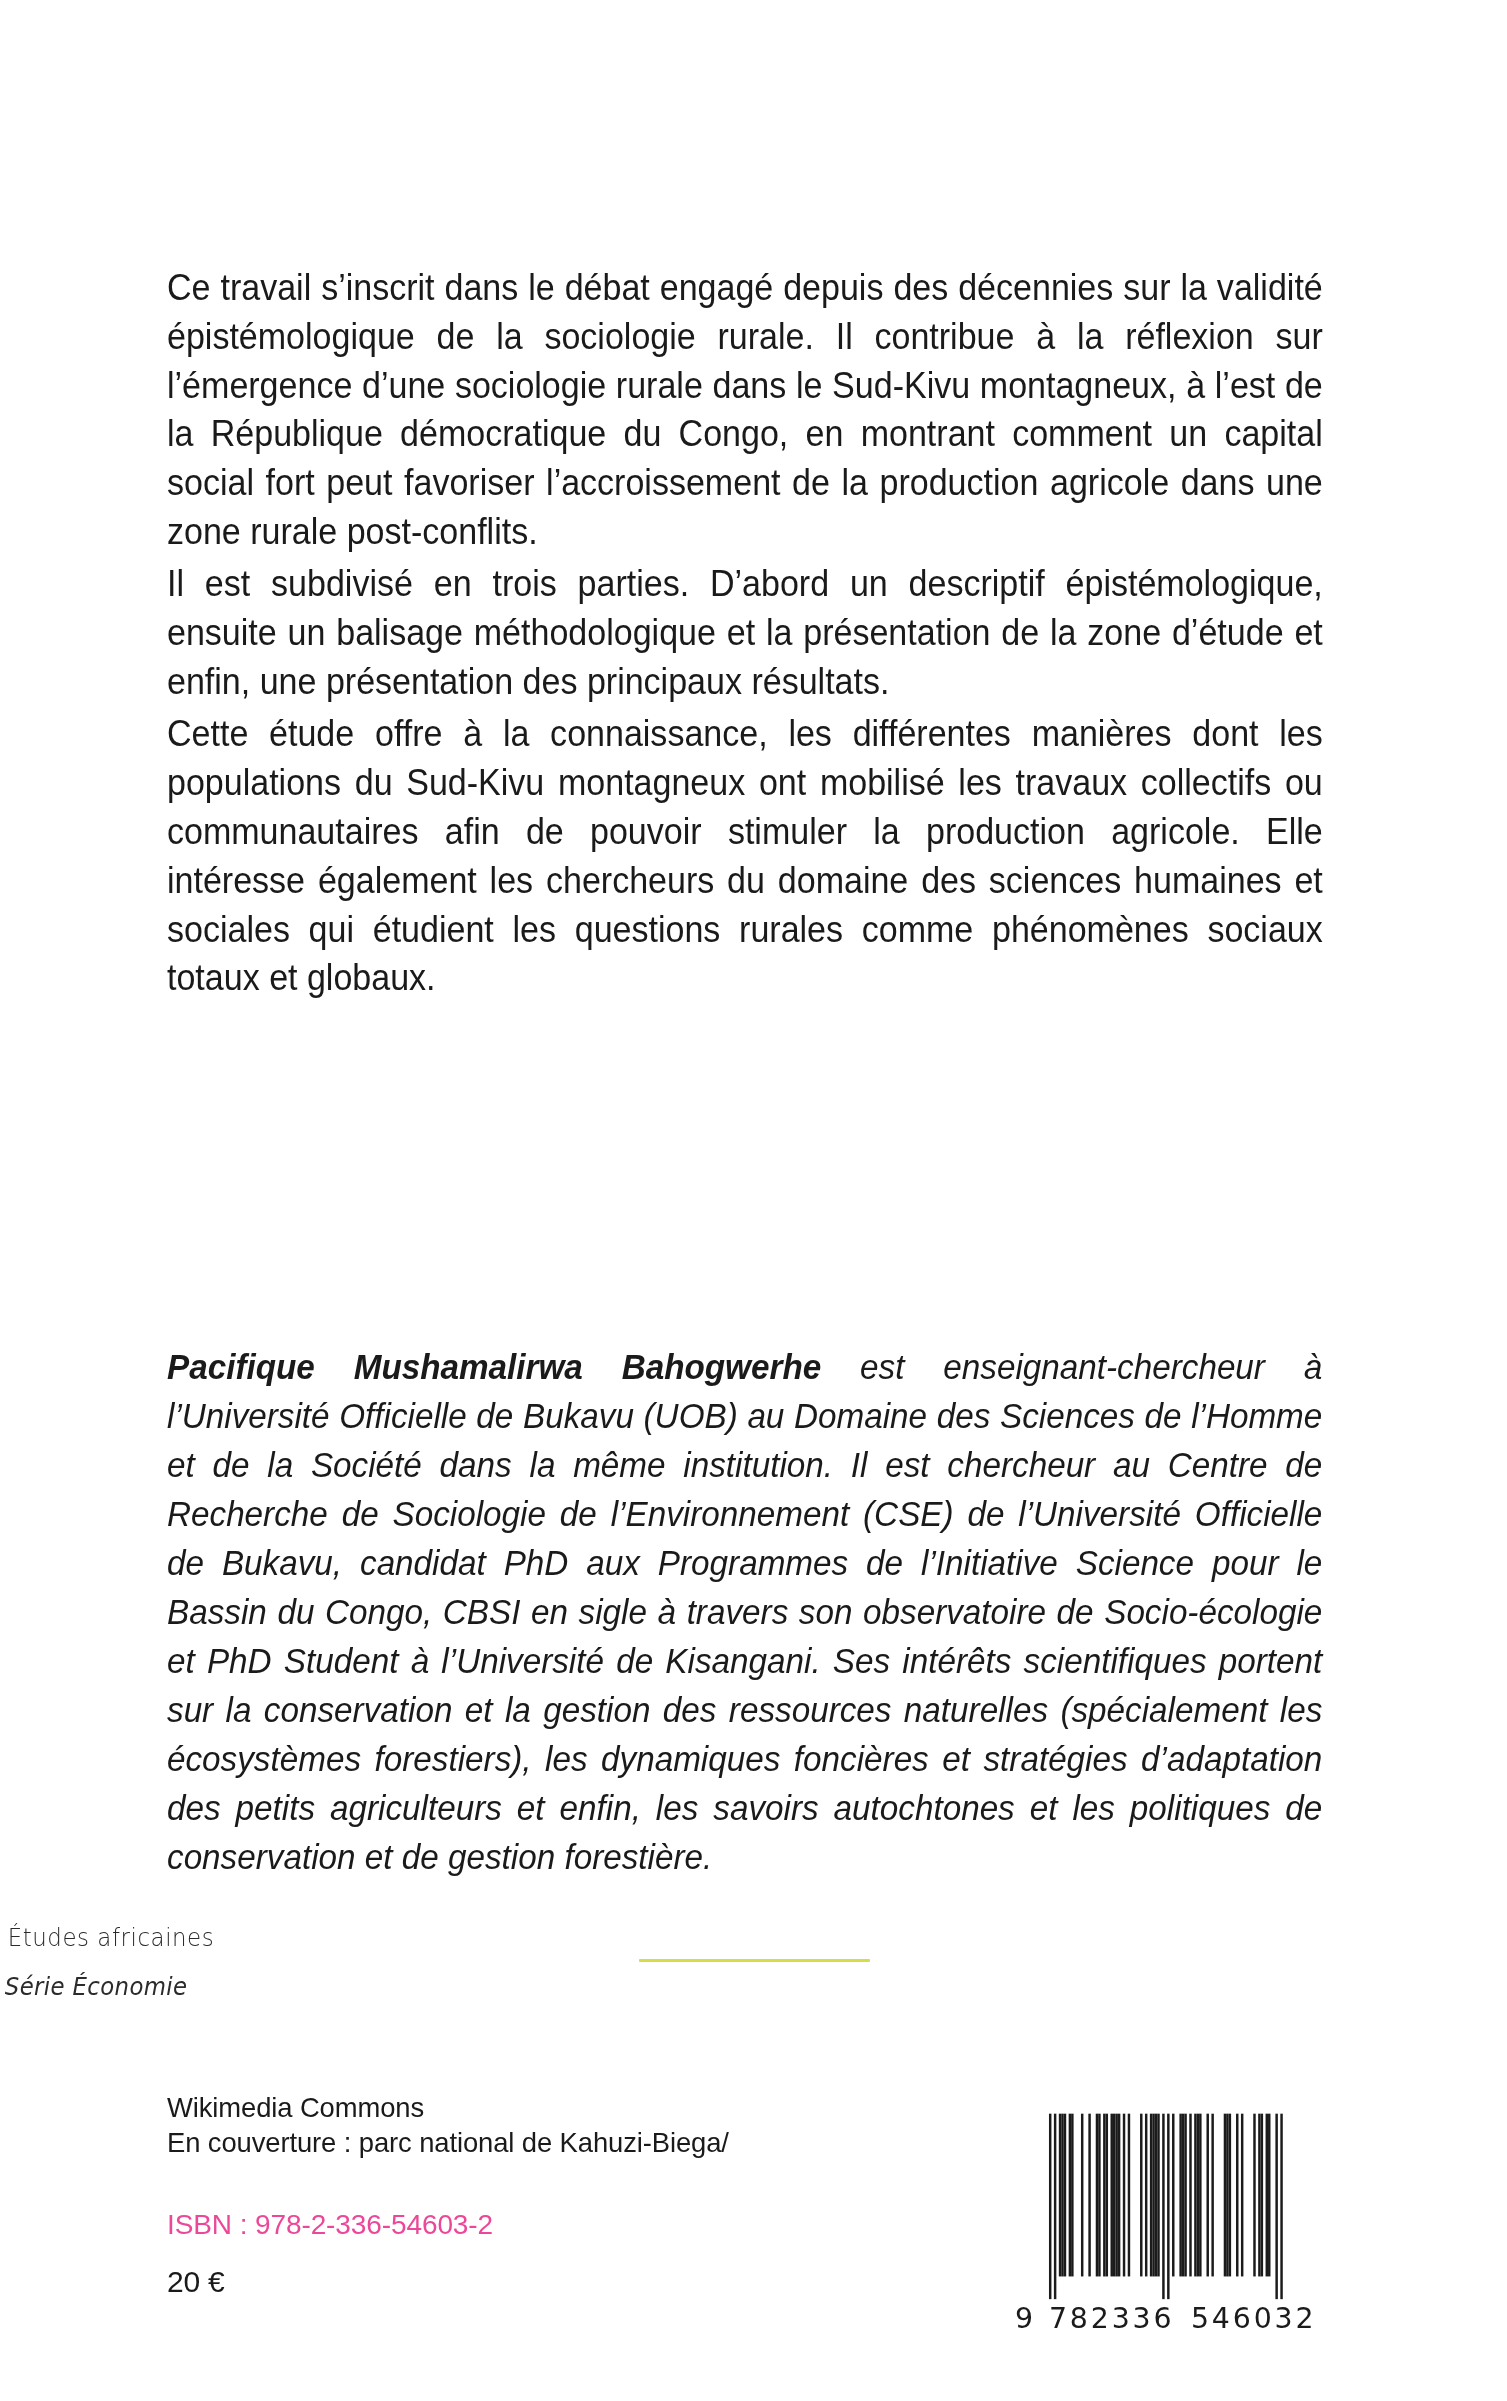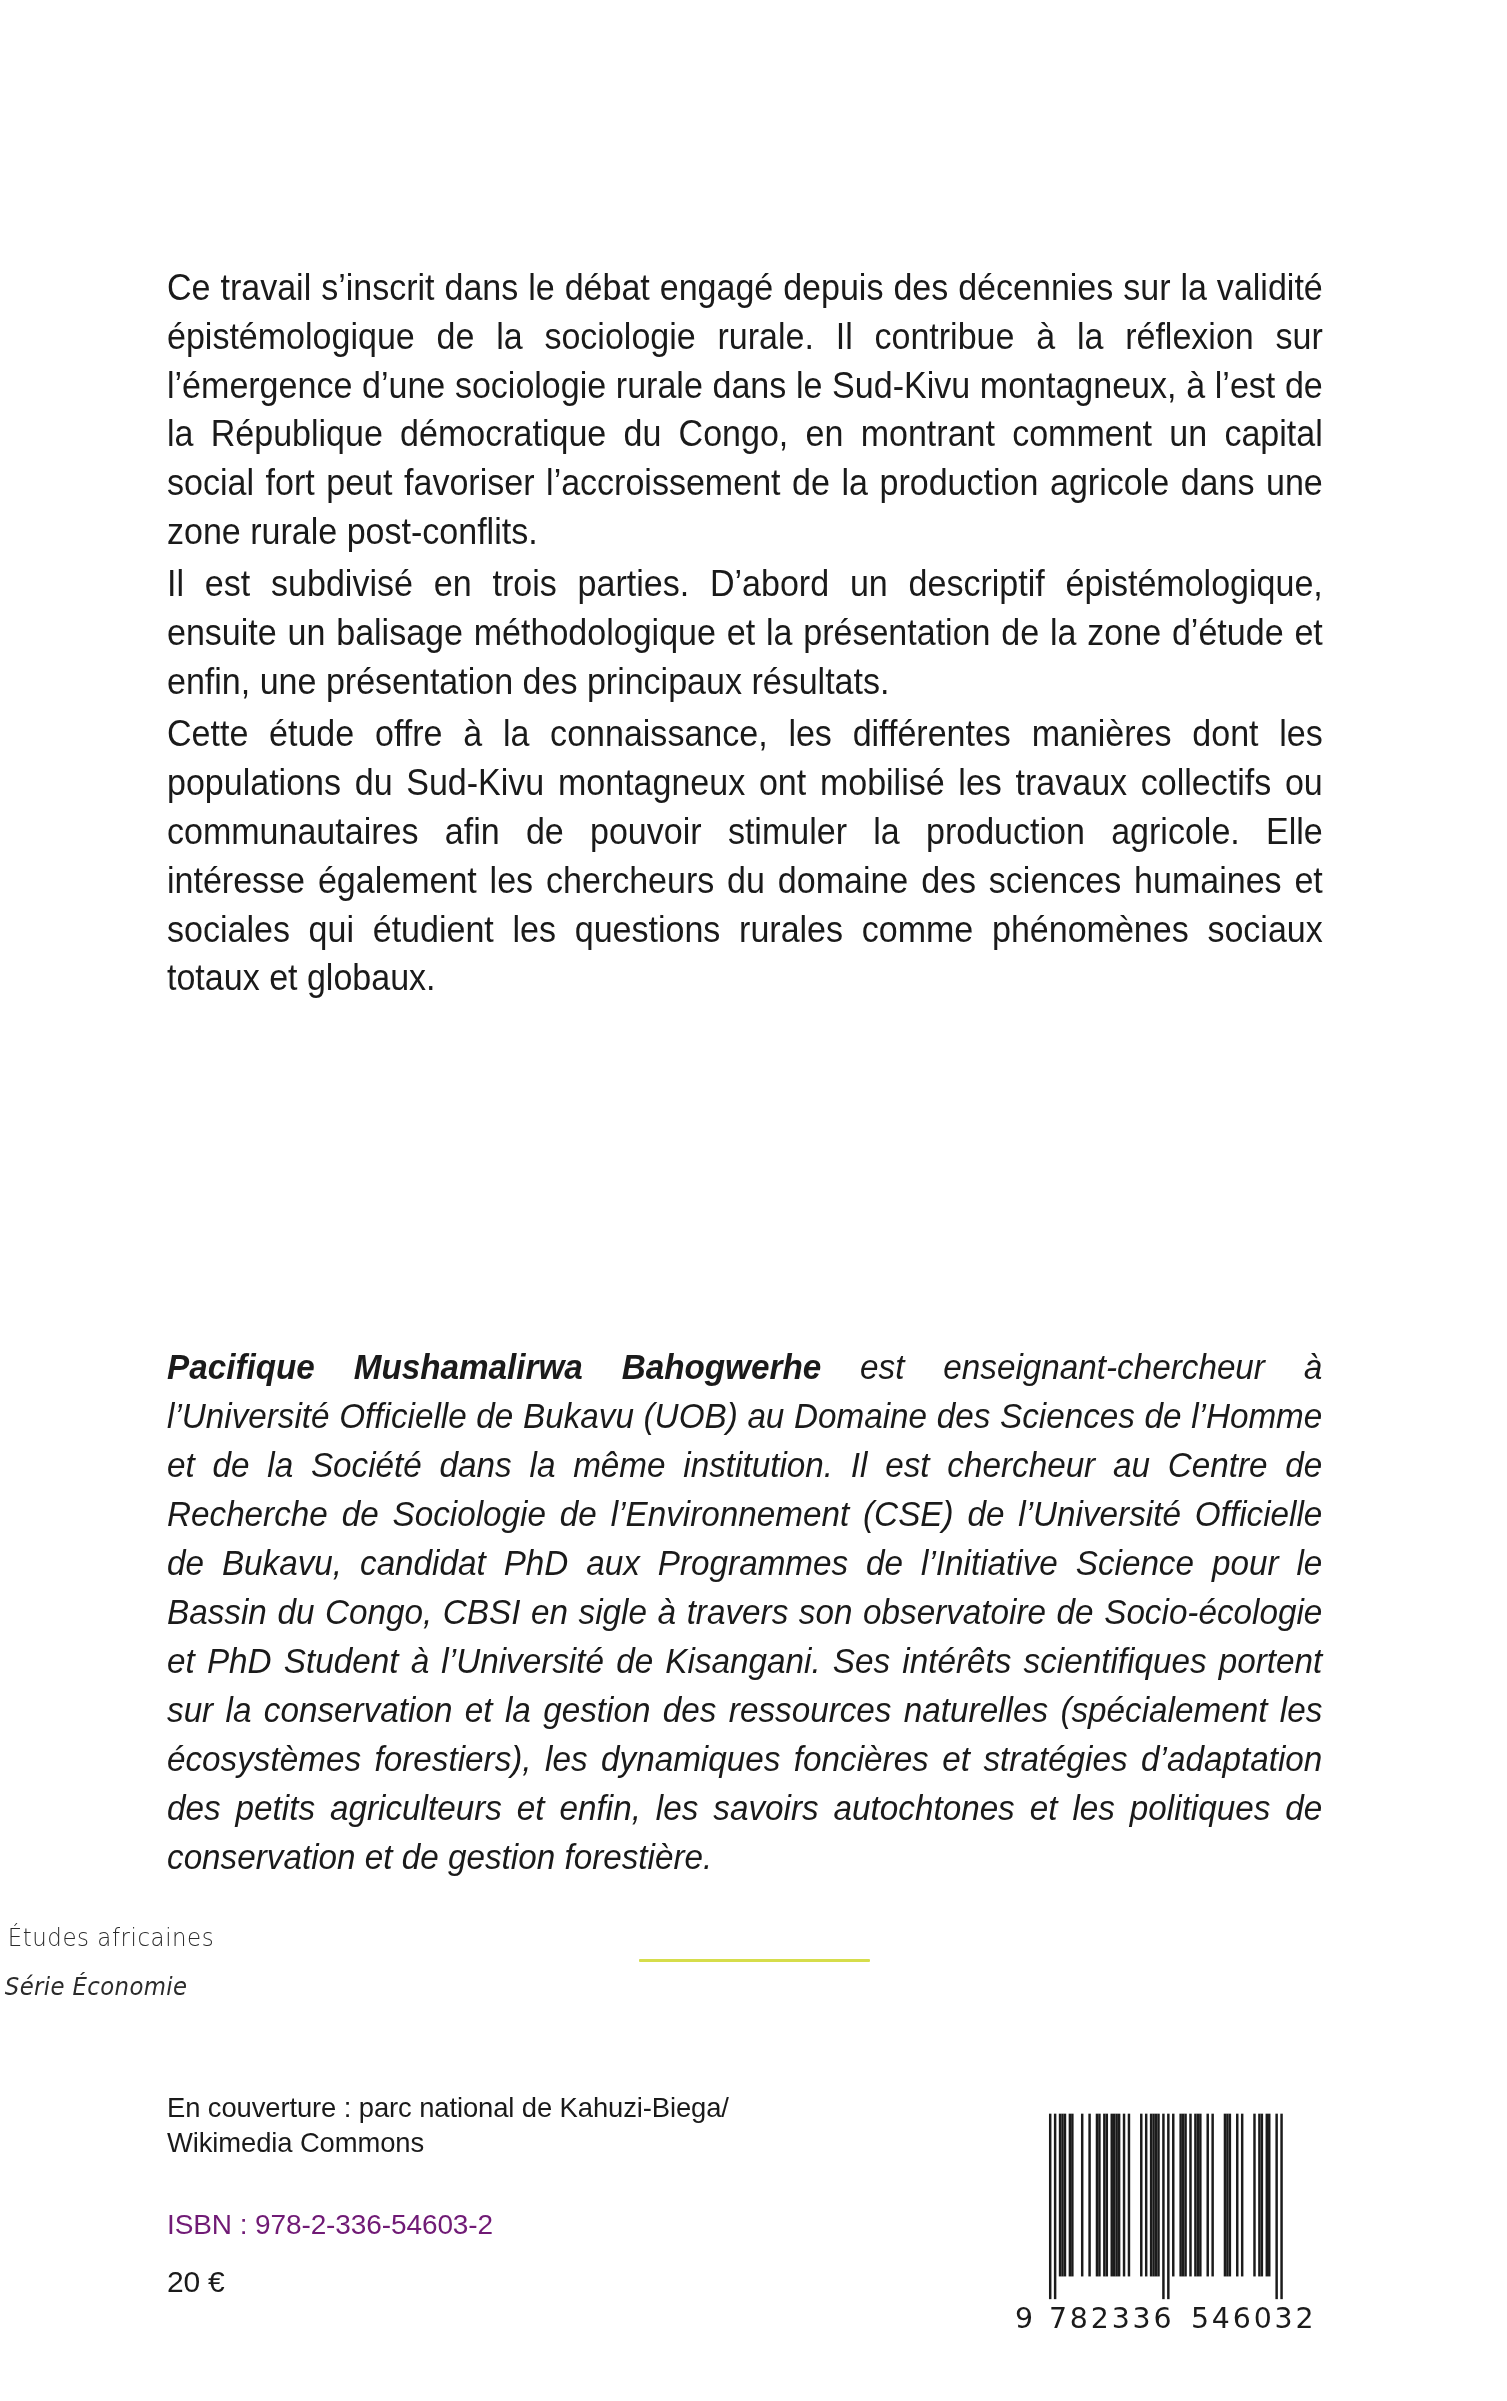--- a/index.html
+++ b/index.html
@@ -135,21 +135,21 @@
     line-height: 1.26;
     color: #1a1a1a;
     letter-spacing: -0.1px;
   }
   .isbn {
     position: absolute;
     left: 167px;
     top: 2209px;
     font-family: "Liberation Sans", sans-serif;
     font-size: 28px;
-    color: #701a75;
+    color: #ec4899;
     letter-spacing: -0.1px;
     text-align: right;
   }
   .price {
     position: absolute;
     left: 167px;
     top: 2265px;
     font-family: "Liberation Sans", sans-serif;
     font-size: 30px;
     color: #1a1a1a;
@@ -182,22 +182,22 @@
     <p class="bio"><span class="author-name">Pacifique Mushamalirwa Bahogwerhe</span><span> est enseignant-chercheur à l’Université Officielle de Bukavu (UOB) au Domaine des Sciences de l’Homme et de la Société dans la même institution. Il est chercheur au Centre de Recherche de Sociologie de l’Environnement (CSE) de l’Université Officielle de Bukavu, candidat PhD aux Programmes de l’Initiative Science pour le Bassin du Congo, CBSI en sigle à travers son observatoire de Socio-écologie et PhD Student à l’Université de Kisangani. Ses intérêts scientifiques portent sur la conservation et la gestion des ressources naturelles (spécialement les écosystèmes forestiers), les dynamiques foncières et stratégies d’adaptation des petits agriculteurs et enfin, les savoirs autochtones et les politiques de conservation et de gestion forestière.</span></p>
   </div>
 
   <div class="collection">
     <div class="collection-name">Études africaines</div>
     <div class="collection-rule"></div>
     <div class="collection-series">Série Économie</div>
   </div>
 
   <div class="credits">
+    <div class="credit-line">Wikimedia Commons</div>
     <div class="credit-line">En couverture : parc national de Kahuzi-Biega/</div>
-    <div class="credit-line">Wikimedia Commons</div>
   </div>
 
   <div class="isbn">ISBN : 978-2-336-54603-2</div>
   <div class="price">20 €</div>
 
   <div class="barcode-wrap">
     <svg class="barcode-svg" viewBox="0 0 356 242" preserveAspectRatio="none">
       <g fill="#1b1b1b" id="bars">
           <rect x="38.00" y="6" width="2.60" height="196"></rect>
           <rect x="43.20" y="6" width="2.60" height="196"></rect>

